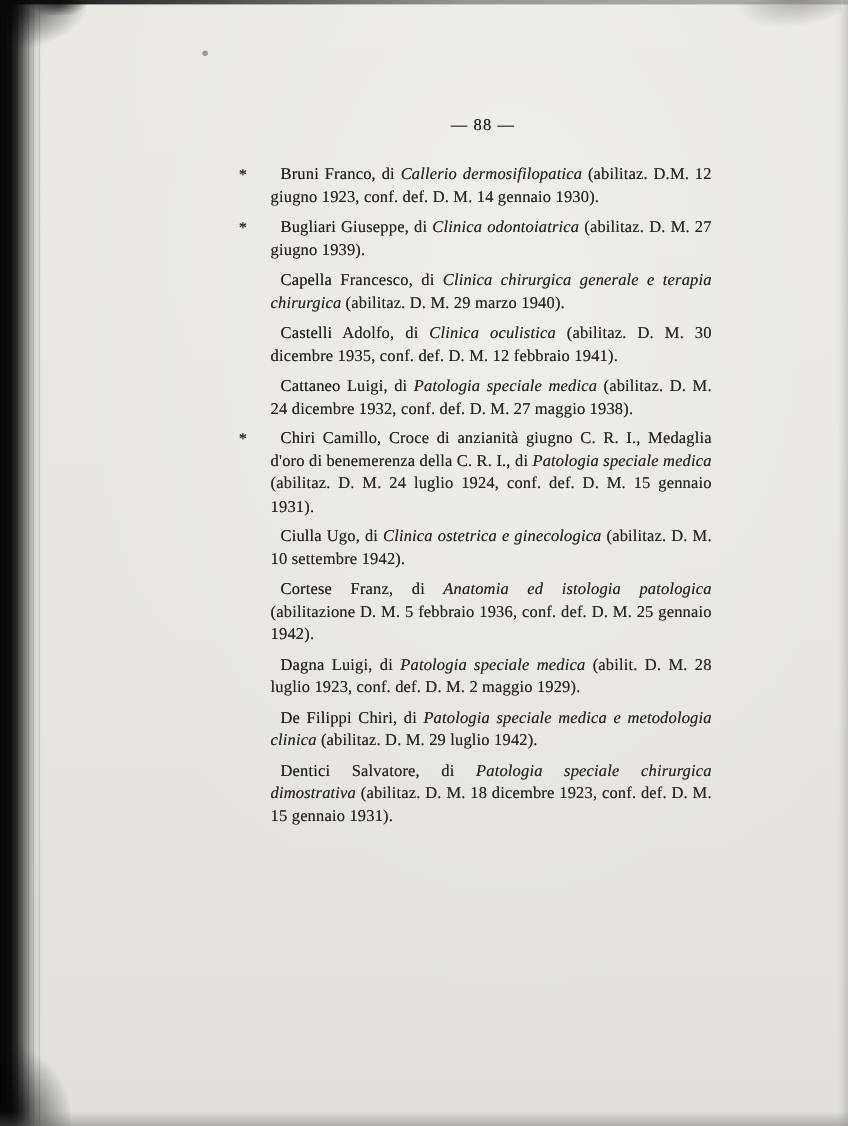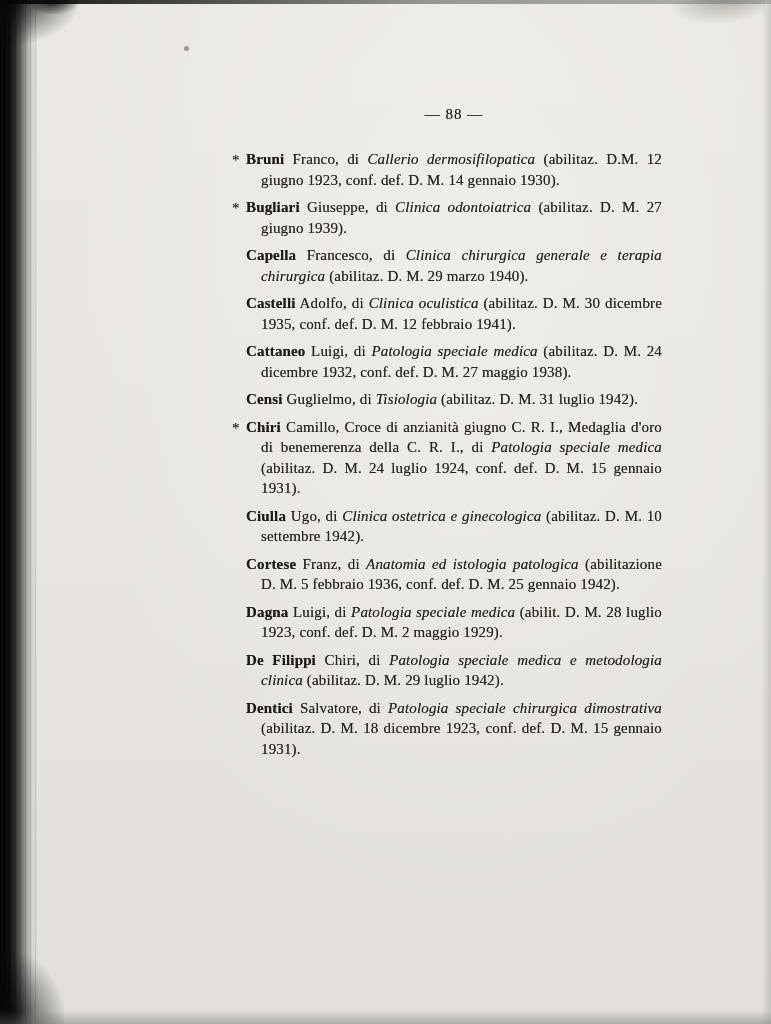--- a/index.html
+++ b/index.html
@@ -60,21 +60,21 @@
     background: linear-gradient(to left, rgba(142,140,134,0.35), rgba(142,140,134,0));
   }
   .speck {
     position: absolute; left: 184px; top: 46px; width: 5px; height: 5px;
     border-radius: 50%;
     background: rgba(90,86,80,0.55);
   }
 
   
   .content {
-    position: absolute; left: 246px; top: 106px; width: 416px;
+    position: absolute; left: 231px; top: 106px; width: 416px;
   }
   .page-number {
     text-align: center;
     font-size: 15px;
     letter-spacing: 1px;
     margin-bottom: 26px;
     color: #23211e;
     text-shadow: 0 0 0.4px rgba(40,36,30,0.7);
   }
   .entry {
@@ -88,21 +88,21 @@
     color: #27241f;
     text-shadow: 0 0 0.4px rgba(40,36,30,0.65);
     letter-spacing: 0.15px;
   }
   .star {
     position: absolute;
     left: -14px; top: 1px;
     text-indent: 0;
     font-weight: normal;
   }
-  .seg.bold   { font-weight: bold; color: #1d1a16; }
+  .seg.bold   { font-weight: normal; color: #1d1a16; margin-left: 24px; }
   .seg.italic { font-style: italic; }
   .seg.regular { }
 </style>
 </head>
 <body>
 
 <div class="scan">
   <div class="binding"></div>
   <div class="top-edge"></div>
   <div class="corner-tl"></div>
@@ -114,21 +114,20 @@
   <div class="speck"></div>
 
   <div class="content">
     <div class="page-number">— 88 —</div>
     <div class="entries">
         <div class="entry"><span class="star">*</span><span class="seg bold">Bruni</span><span class="seg regular"> Franco, di </span><span class="seg italic">Callerio dermosifilopatica</span><span class="seg regular"> (abilitaz. D.M. 12 giugno 1923, conf. def. D. M. 14 gennaio 1930).</span></div>
         <div class="entry"><span class="star">*</span><span class="seg bold">Bugliari</span><span class="seg regular"> Giuseppe, di </span><span class="seg italic">Clinica odontoiatrica</span><span class="seg regular"> (abilitaz. D. M. 27 giugno 1939).</span></div>
         <div class="entry"><span class="seg bold">Capella</span><span class="seg regular"> Francesco, di </span><span class="seg italic">Clinica chirurgica generale e terapia chirurgica</span><span class="seg regular"> (abilitaz. D. M. 29 marzo 1940).</span></div>
         <div class="entry"><span class="seg bold">Castelli</span><span class="seg regular"> Adolfo, di </span><span class="seg italic">Clinica oculistica</span><span class="seg regular"> (abilitaz. D. M. 30 dicembre 1935, conf. def. D. M. 12 febbraio 1941).</span></div>
         <div class="entry"><span class="seg bold">Cattaneo</span><span class="seg regular"> Luigi, di </span><span class="seg italic">Patologia speciale medica</span><span class="seg regular"> (abilitaz. D. M. 24 dicembre 1932, conf. def. D. M. 27 maggio 1938).</span></div>
-        <div class="entry"><span class="seg bold">Censi</span><span class="seg regular"> Guglielmo, di </span><span class="seg italic">Tisiologia</span><span class="seg regular"> (abilitaz. D. M. 31 luglio 1942).</span></div>
         <div class="entry"><span class="star">*</span><span class="seg bold">Chiri</span><span class="seg regular"> Camillo, Croce di anzianità giugno C. R. I., Medaglia d'oro di benemerenza della C. R. I., di </span><span class="seg italic">Patologia speciale medica</span><span class="seg regular"> (abilitaz. D. M. 24 luglio 1924, conf. def. D. M. 15 gennaio 1931).</span></div>
         <div class="entry"><span class="seg bold">Ciulla</span><span class="seg regular"> Ugo, di </span><span class="seg italic">Clinica ostetrica e ginecologica</span><span class="seg regular"> (abilitaz. D. M. 10 settembre 1942).</span></div>
         <div class="entry"><span class="seg bold">Cortese</span><span class="seg regular"> Franz, di </span><span class="seg italic">Anatomia ed istologia patologica</span><span class="seg regular"> (abilitazione D. M. 5 febbraio 1936, conf. def. D. M. 25 gennaio 1942).</span></div>
         <div class="entry"><span class="seg bold">Dagna</span><span class="seg regular"> Luigi, di </span><span class="seg italic">Patologia speciale medica</span><span class="seg regular"> (abilit. D. M. 28 luglio 1923, conf. def. D. M. 2 maggio 1929).</span></div>
         <div class="entry"><span class="seg bold">De Filippi</span><span class="seg regular"> Chiri, di </span><span class="seg italic">Patologia speciale medica e metodologia clinica</span><span class="seg regular"> (abilitaz. D. M. 29 luglio 1942).</span></div>
         <div class="entry"><span class="seg bold">Dentici</span><span class="seg regular"> Salvatore, di </span><span class="seg italic">Patologia speciale chirurgica dimostrativa</span><span class="seg regular"> (abilitaz. D. M. 18 dicembre 1923, conf. def. D. M. 15 gennaio 1931).</span></div>
       </div>
   </div>
 </div>
 

